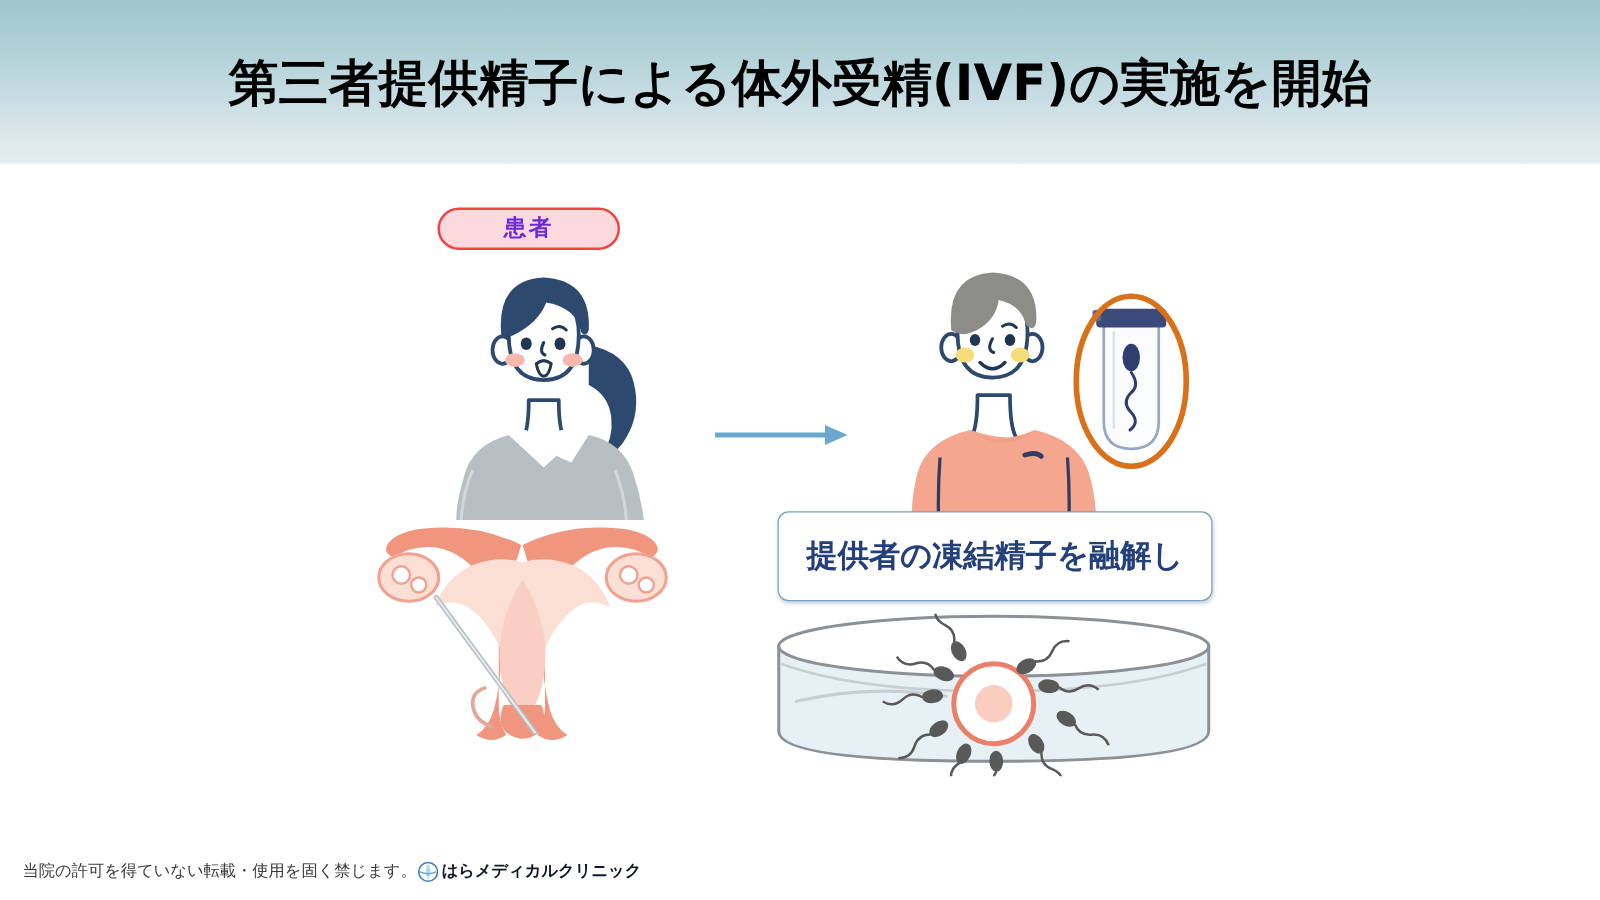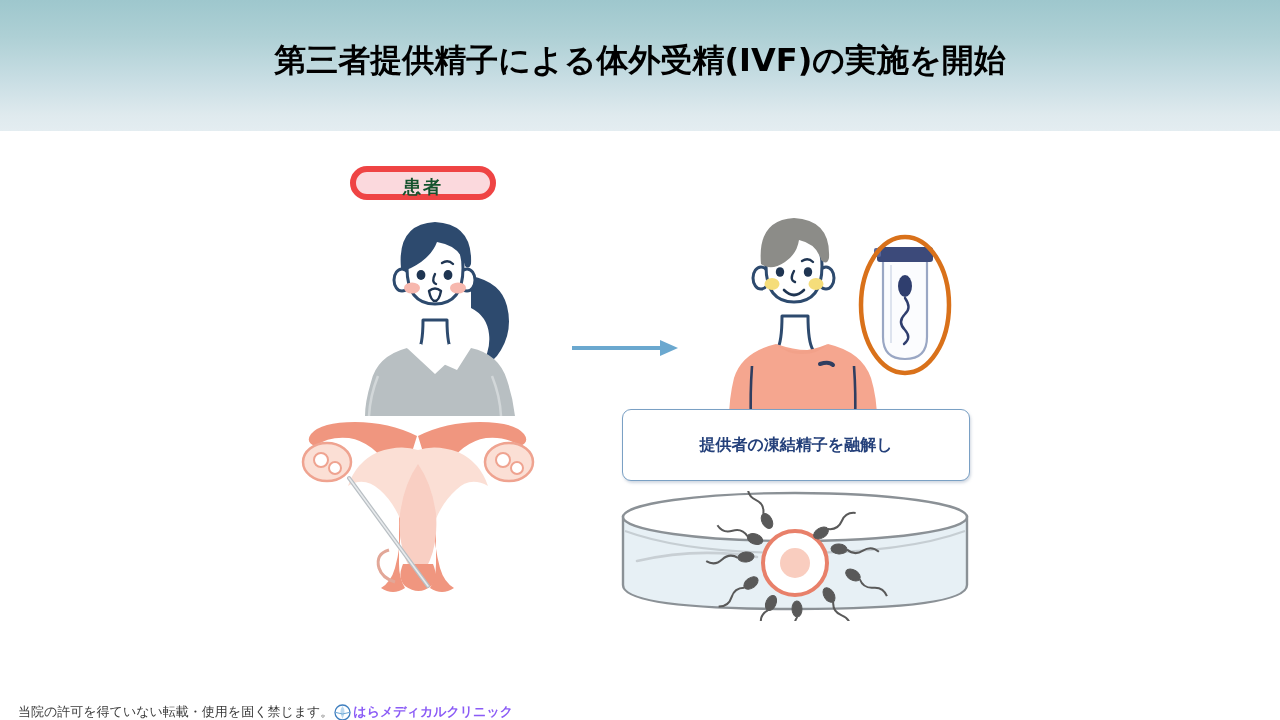--- a/index.html
+++ b/index.html
@@ -21,49 +21,49 @@
     left: 0; top: 0;
     width: 1280px;
     height: 131px;
     background: linear-gradient(to bottom, #9ec7cd 0%, #aed0d5 28%, #c9dee4 62%, #dfeaee 88%, #e4edf1 100%);
   }
   #page-title {
     position: absolute;
     left: 0; top: 39px;
     width: 1280px;
     text-align: center;
-    font-size: 32px;
+    font-size: 40px;
     font-weight: bold;
     color: #000000;
     letter-spacing: 0px;
     white-space: nowrap;
     font-family: "DejaVu Sans", "Liberation Sans", sans-serif;
   }
 
   
   #stage {
     position: absolute;
     left: 0; top: 131px;
     width: 1280px;
     height: 589px;
   }
 
   
   .pill {
     position: absolute;
     box-sizing: border-box;
     background: #fbd9dd;
-    border: 6px solid #ef4444;
+    border: 2px solid #ef4444;
     border-radius: 20px;
     height: 34px;
     line-height: 30px;
     text-align: center;
     font-size: 18px;
     font-weight: bold;
-    color: #14532d;
+    color: #6d28d9;
     font-family: "DejaVu Sans", "Liberation Sans", sans-serif;
     letter-spacing: 2px;
   }
   #pill-patient { left: 350px; top: 35px; width: 146px; }
   #pill-donor   { left: 721px; top: 35px; width: 146px; }
 
   
   .person { position: absolute; }
   #patient-figure { left: 345px; top: 85px; width: 180px; height: 200px; }
   #donor-figure   { left: 708px; top: 85px; width: 190px; height: 205px; }
@@ -87,21 +87,21 @@
     background: #ffffff;
     border: 1.5px solid #7aa0c4;
     border-radius: 9px;
     display: flex;
     flex-direction: column;
     align-items: center;
     justify-content: center;
     box-shadow: 1px 2px 3px rgba(120,140,170,0.35);
   }
   .callout-line {
-    font-size: 16px;
+    font-size: 25px;
     font-weight: bold;
     color: #24407a;
     line-height: 30px;
     white-space: nowrap;
     font-family: "DejaVu Sans", "Liberation Sans", sans-serif;
   }
 
   
   #petri-dish { position: absolute; left: 615px; top: 360px; width: 360px; height: 130px; }
 
@@ -111,31 +111,30 @@
     left: 0; bottom: 0;
     width: 1280px;
     height: 40px;
   }
   #footer-row {
     position: absolute;
     left: 18px; top: 8px;
     display: flex;
     align-items: center;
     white-space: nowrap;
-    margin-top: 15px;
   }
   #footer-notice {
     font-size: 13px;
     color: #3a3a3a;
     font-family: "DejaVu Sans", "Liberation Sans", sans-serif;
   }
   #footer-logo-icon { width: 17px; height: 17px; margin: 0 2px 0 1px; display: inline-block; }
   #footer-brand {
     font-size: 13px;
-    color: #8b5cf6;
+    color: #0f172a;
     font-weight: bold;
     font-family: "DejaVu Sans", "Liberation Sans", sans-serif;
   }
 </style>
 </head>
 <body>
 
 <div id="header-banner">
   <div id="page-title">第三者提供精子による体外受精(IVF)の実施を開始</div>
 </div>

